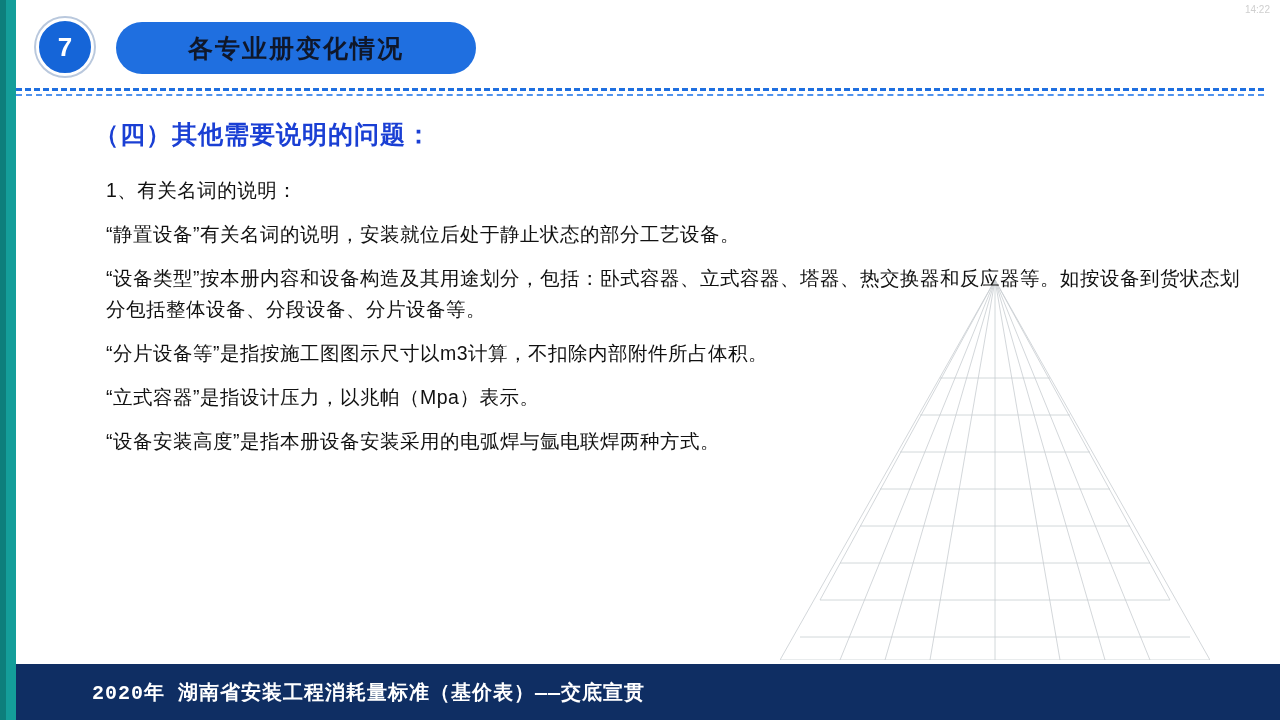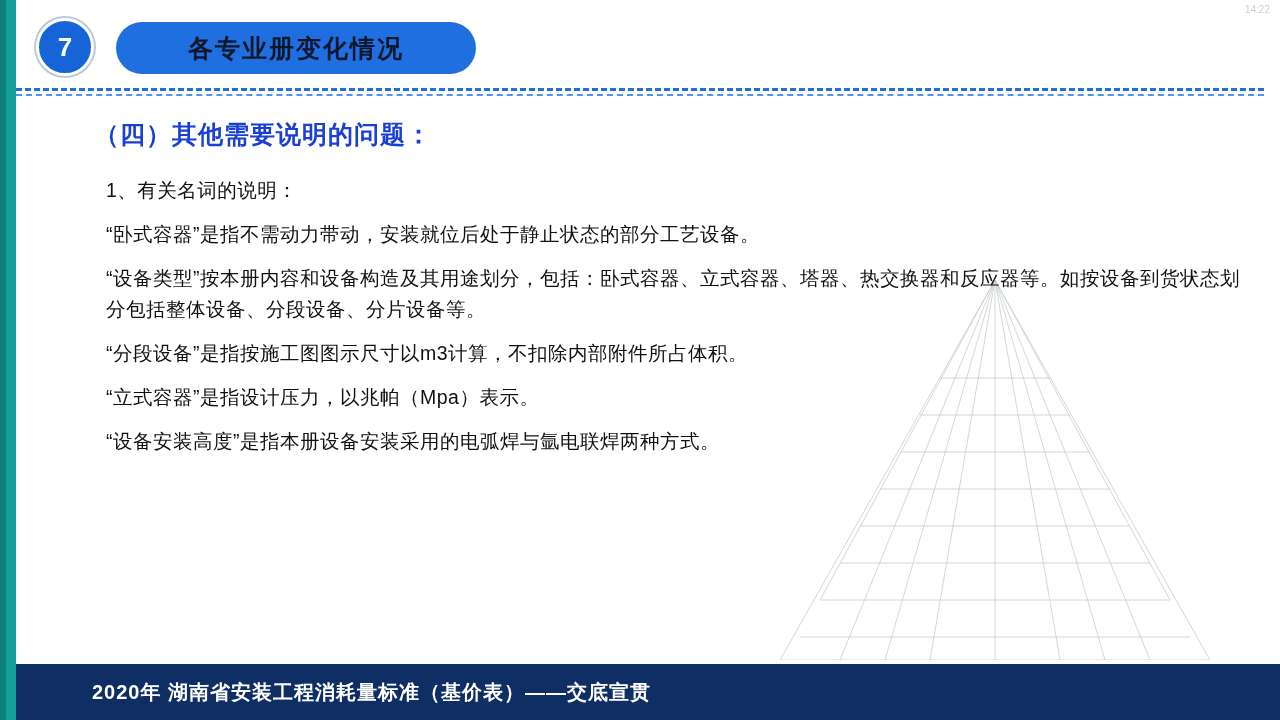--- a/index.html
+++ b/index.html
@@ -153,20 +153,21 @@
     left: 0; top: 0;
     width: 16px; height: 56px;
     background: #149e9a;
   }
   .footer-text {
     color: #ffffff;
     font-size: 20px;
     font-weight: bold;
     letter-spacing: 1px;
     margin-left: 92px;
+    font-family: Liberation Mono, monospace;
   }
 </style>
 </head>
 <body>
 
 <div class="slide">
 
   <svg class="pyramid" viewBox="0 0 430 380" preserveAspectRatio="none">
     <g stroke="#9aa3ab" stroke-width="0.8" fill="none">
       <path d="M215 0 L0 380 L430 380 Z"></path>
@@ -201,23 +202,23 @@
   </div>
 
   <div class="rule-wrap">
     <div class="rule-dash"></div>
     <div class="rule-dash second"></div>
   </div>
 
   <div class="body-area">
     <div class="sec-heading">（四）其他需要说明的问题：</div>
     <div class="para hang first">1、有关名词的说明：</div>
-    <div class="para hang">“卧式容器”是指不需动力带动，安装就位后处于静止状态的部分工艺设备。</div>
+    <div class="para hang">“静置设备”有关名词的说明，安装就位后处于静止状态的部分工艺设备。</div>
     <div class="para hang">“设备类型”按本册内容和设备构造及其用途划分，包括：卧式容器、立式容器、塔器、热交换器和反应器等。如按设备到货状态划分包括整体设备、分段设备、分片设备等。</div>
-    <div class="para hang">“分段设备”是指按施工图图示尺寸以m3计算，不扣除内部附件所占体积。</div>
+    <div class="para hang">“分片设备等”是指按施工图图示尺寸以m3计算，不扣除内部附件所占体积。</div>
     <div class="para hang">“立式容器”是指设计压力，以兆帕（Mpa）表示。</div>
     <div class="para hang">“设备安装高度”是指本册设备安装采用的电弧焊与氩电联焊两种方式。</div>
   </div>
 
   <div class="footer">
     <div class="footer-accent"></div>
     <div class="footer-text">2020年 湖南省安装工程消耗量标准（基价表）——交底宣贯</div>
   </div>
 
 </div>

